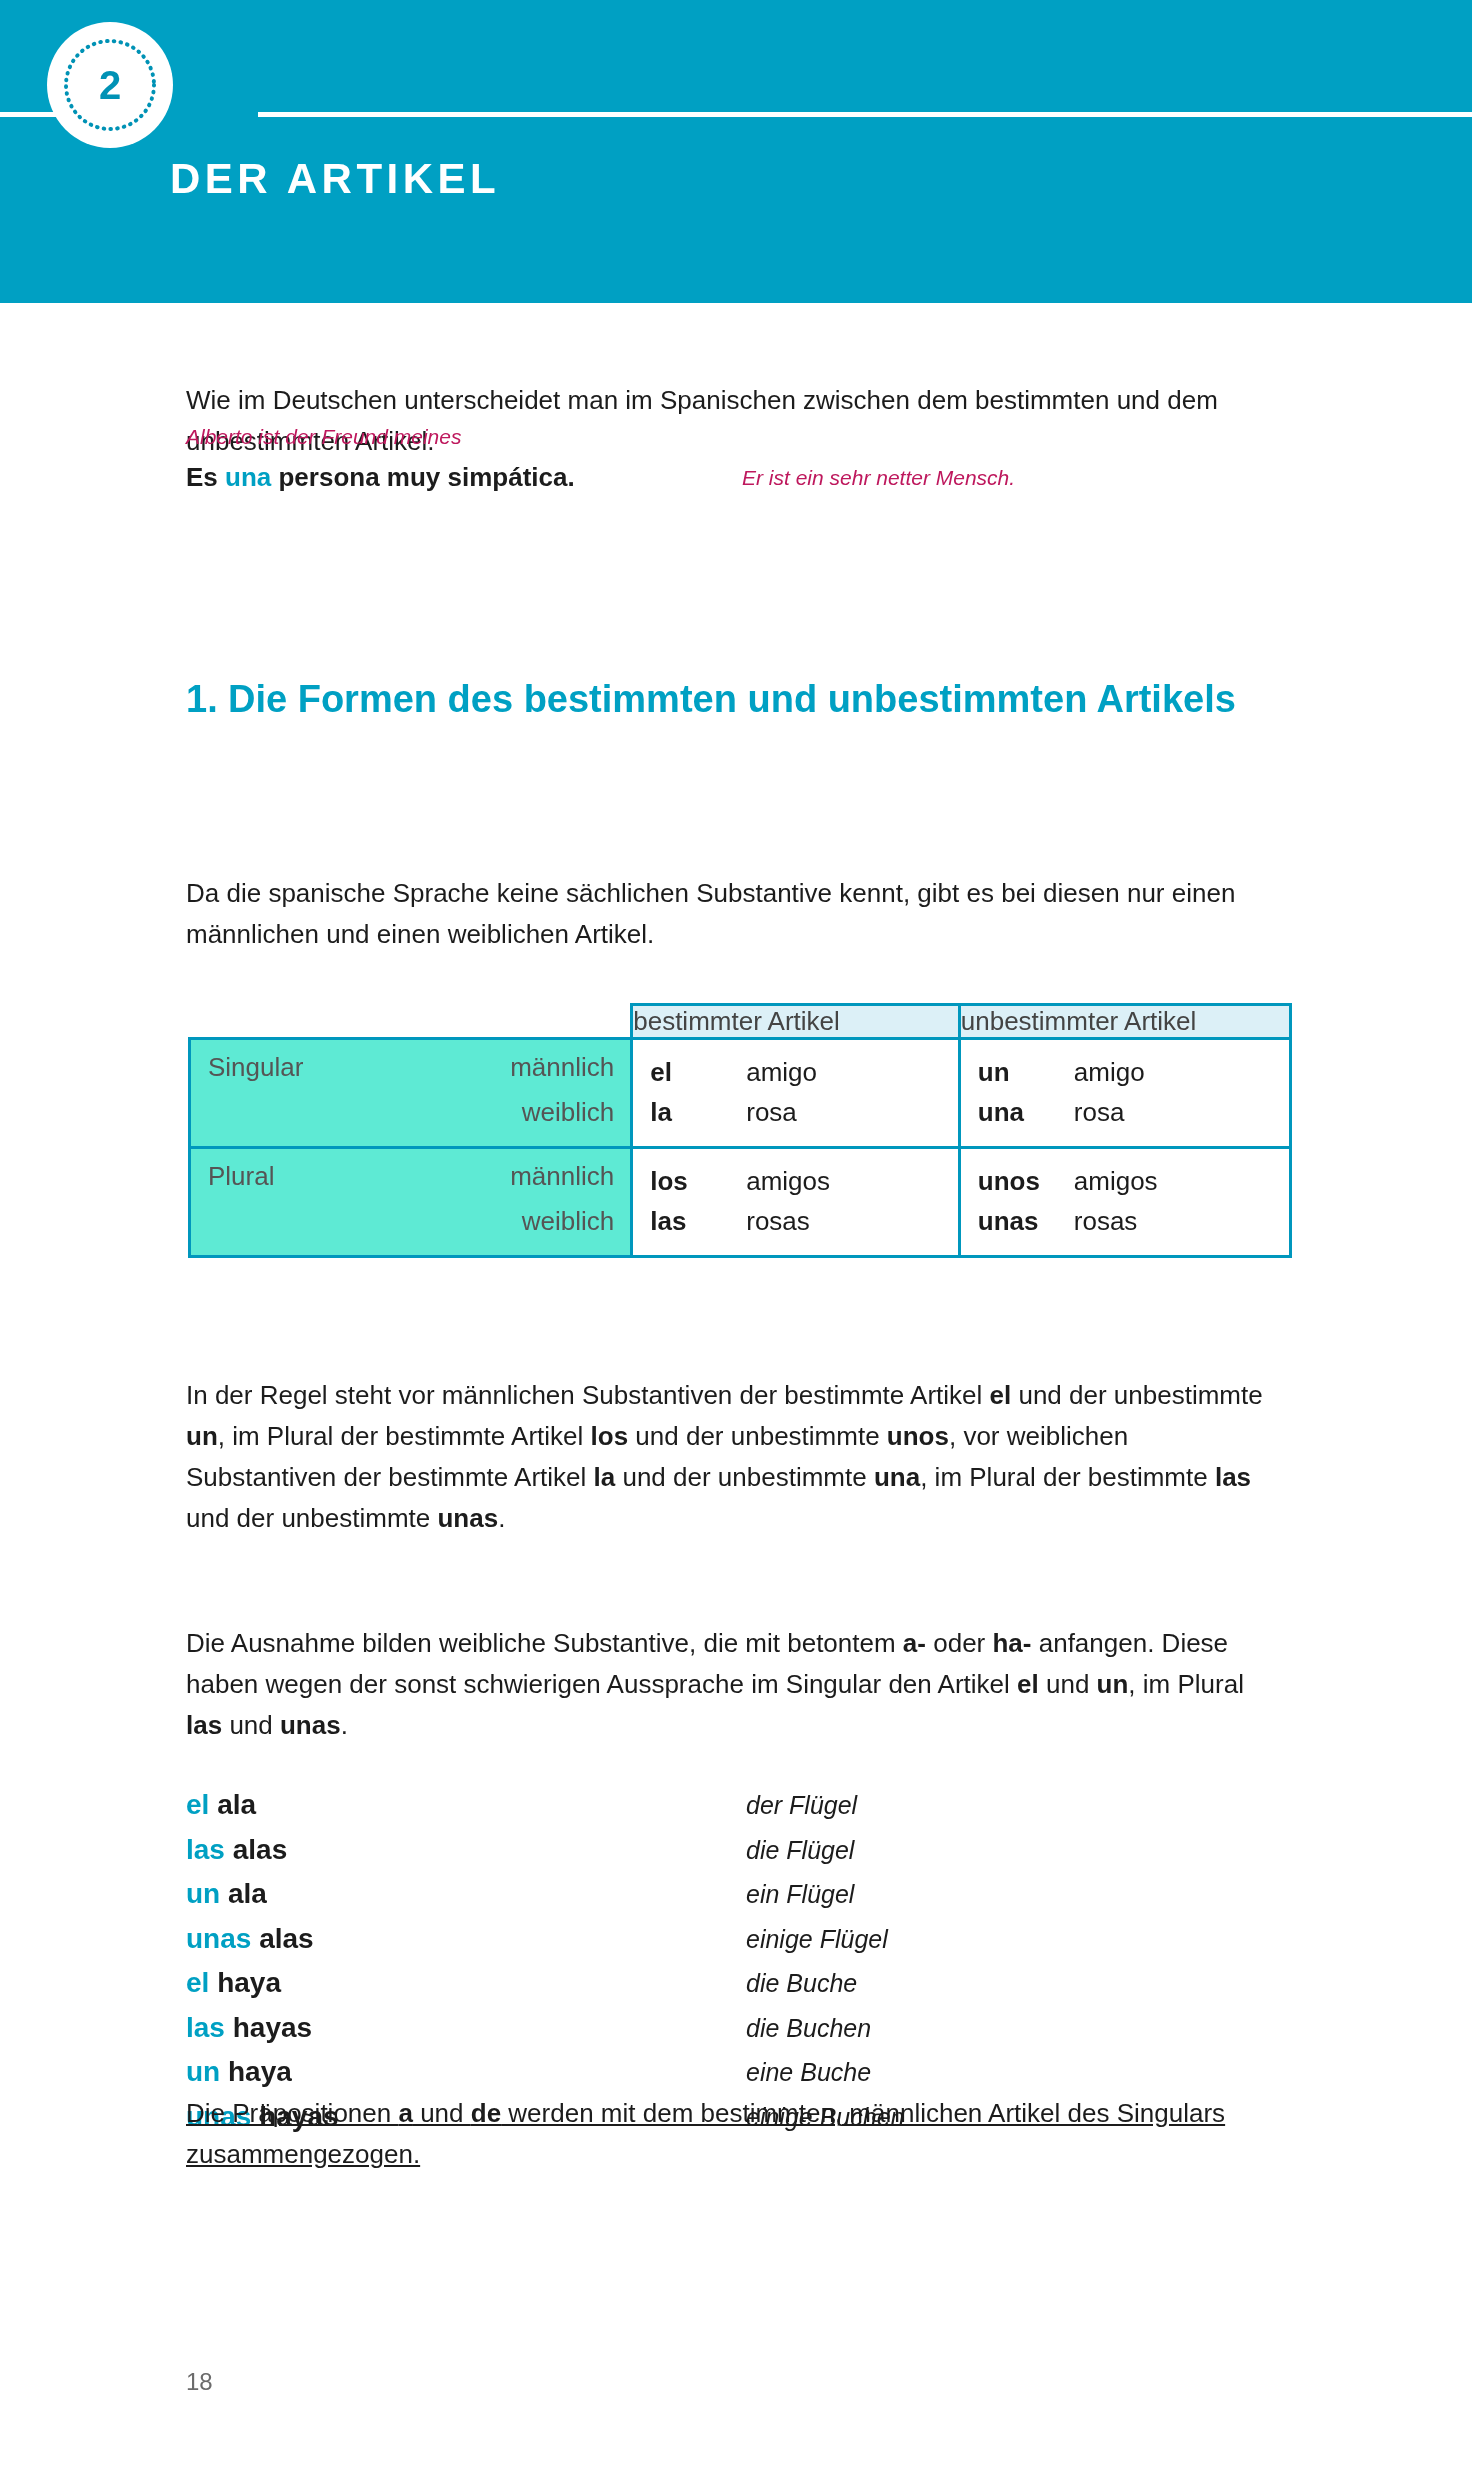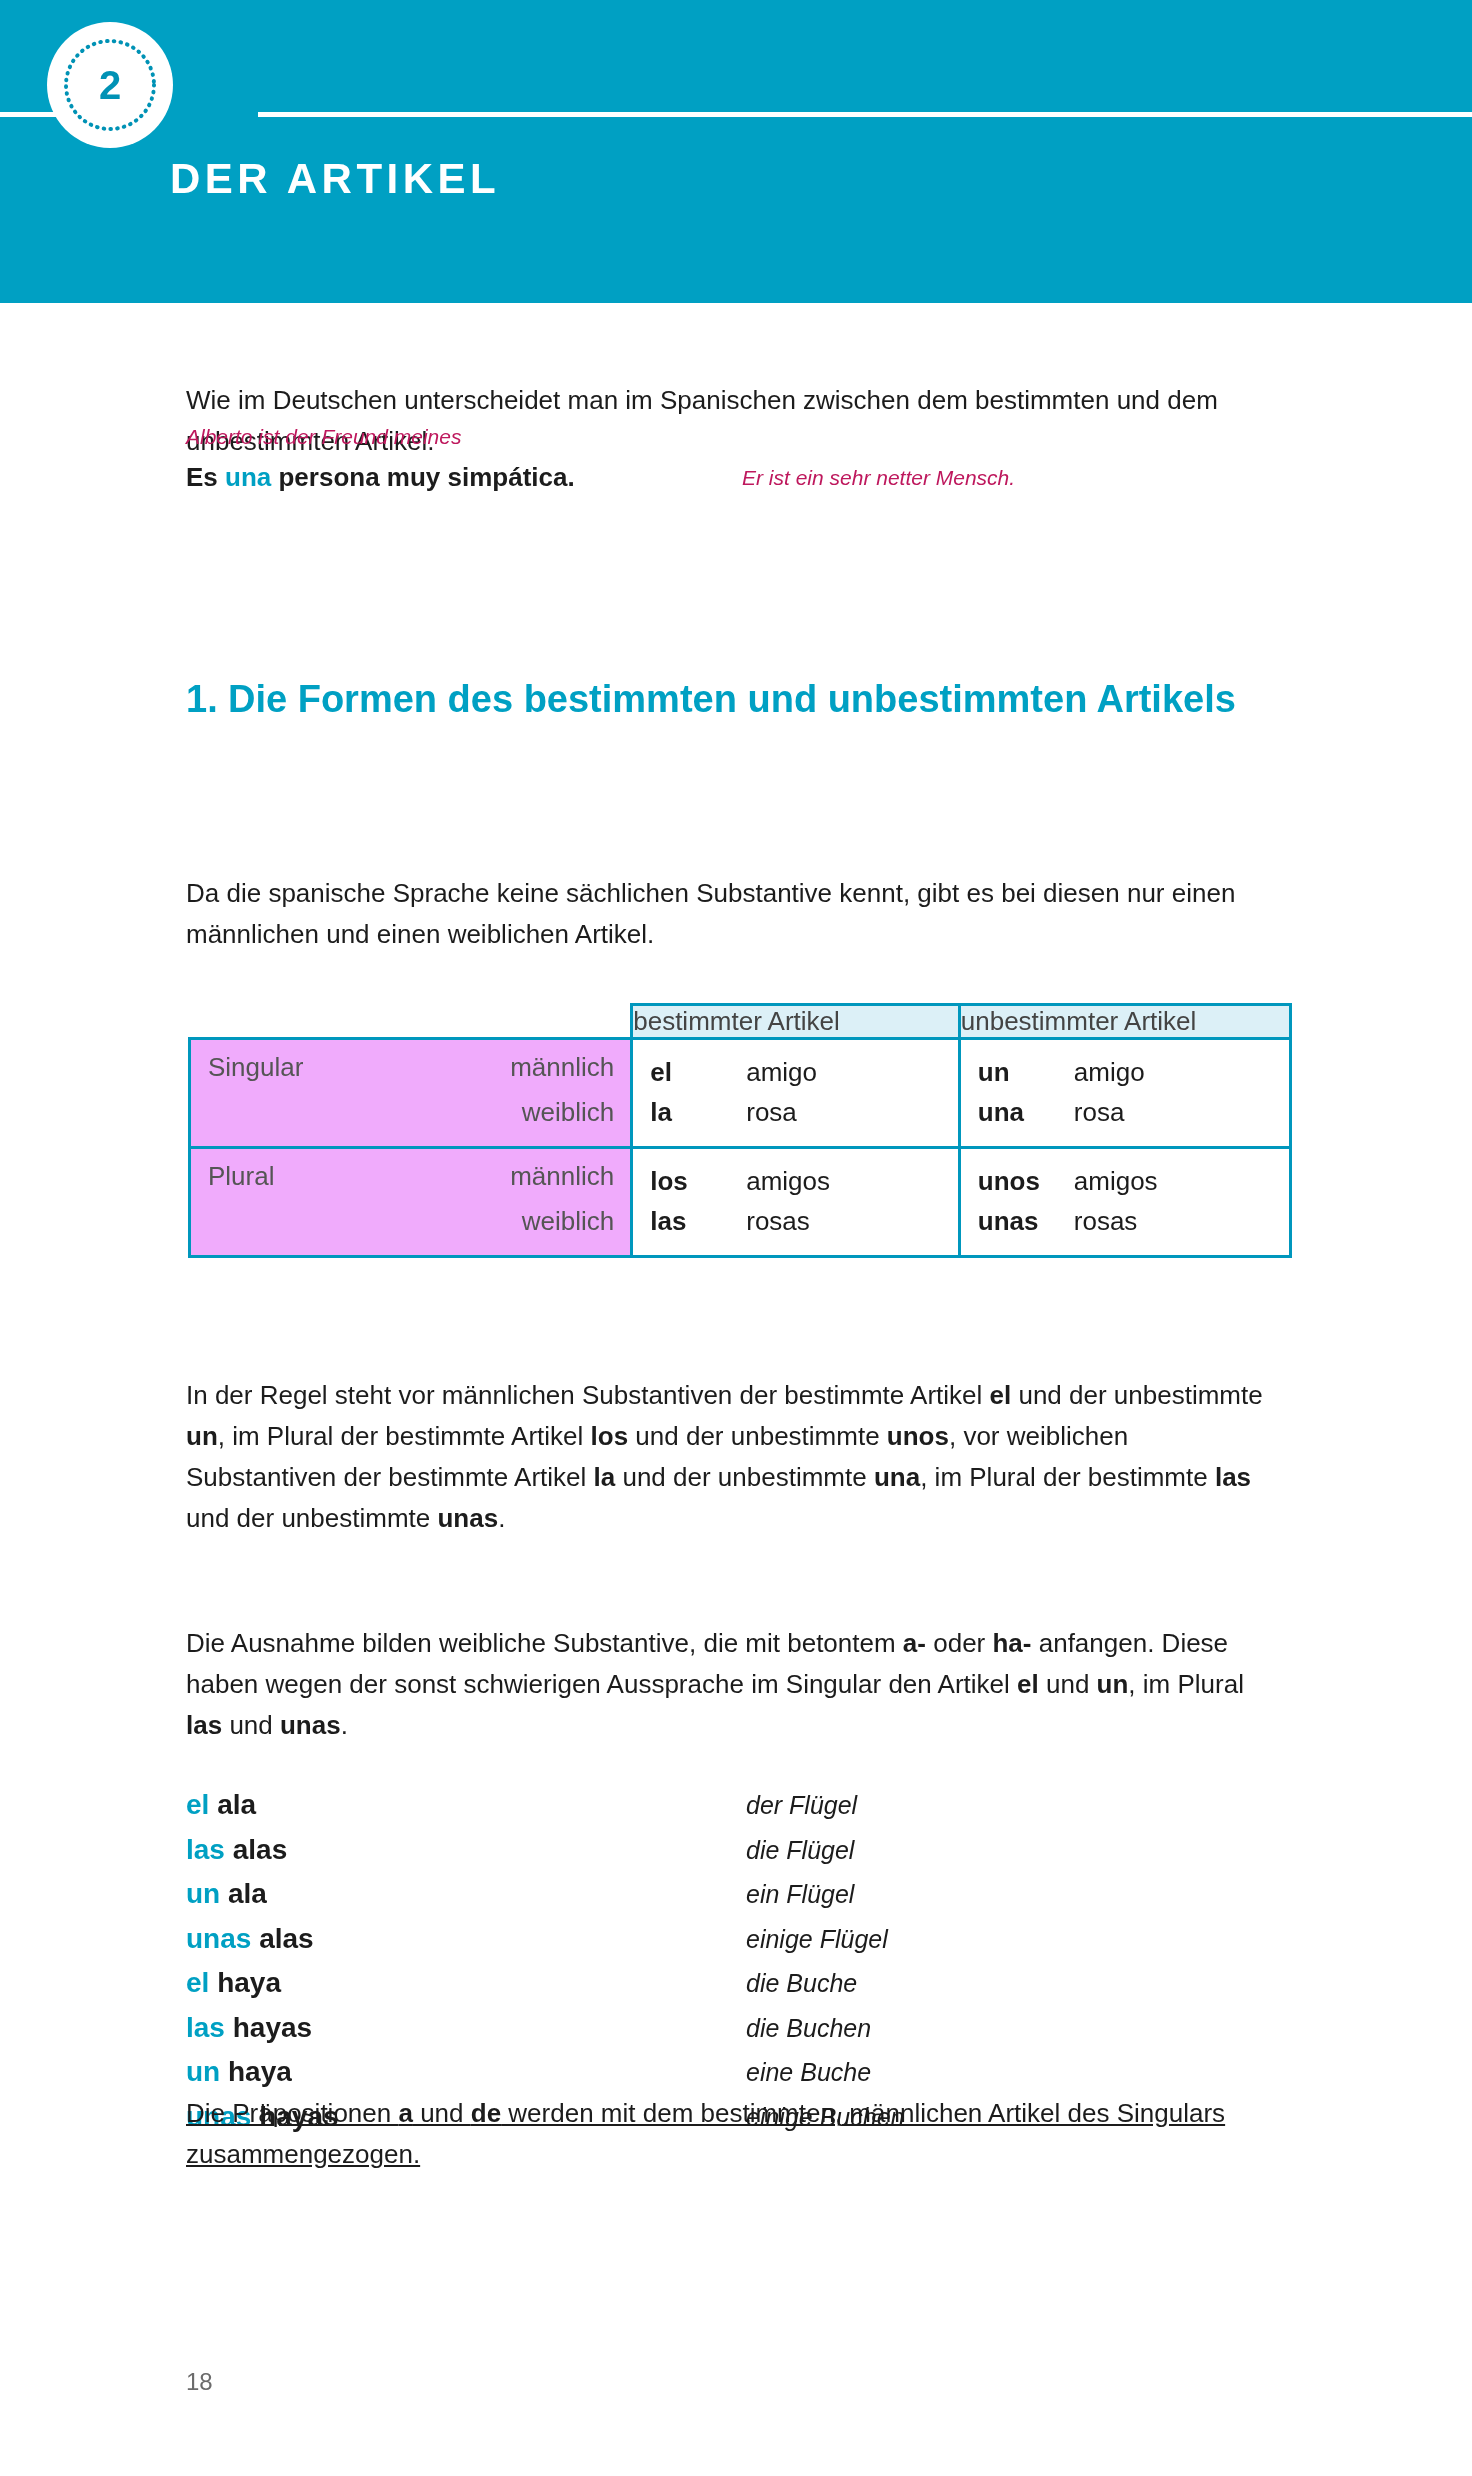--- a/index.html
+++ b/index.html
@@ -192,21 +192,21 @@
     background: #DCF0F7;
     border: 3px solid #0097BD;
     color: #444444;
     font-size: 26px;
     padding: 14px 0 15px 17px;
     width: 267px;
   }
   .hdr-cell.wide { width: 270px; }
 
   .lbl-cell {
-    background: #f0abfc;
+    background: #5eead4;
     border: 3px solid #0097BD;
     color: #555555;
     font-size: 26px;
   }
   .lbl-inner {
     display: flex;
     padding: 12px 0 14px 0;
   }
   .lbl-num   { flex: 0 0 130px; padding-left: 17px; }
   .lbl-gen   { flex: 1 1 auto; text-align: right; padding-right: 16px; }

